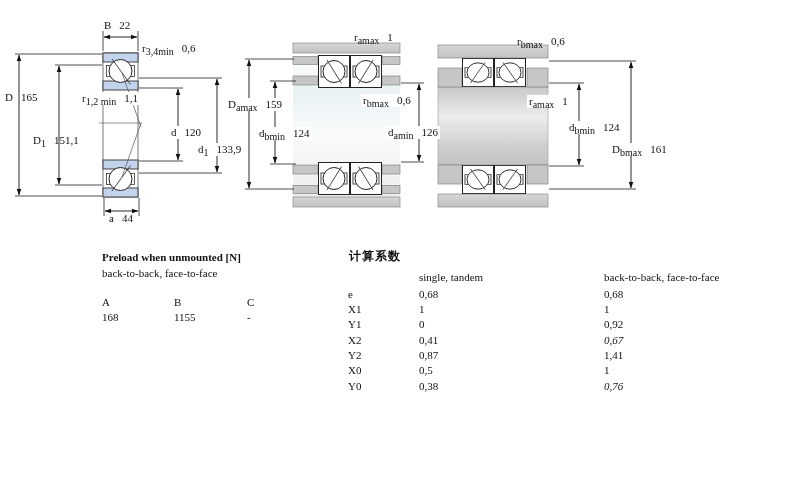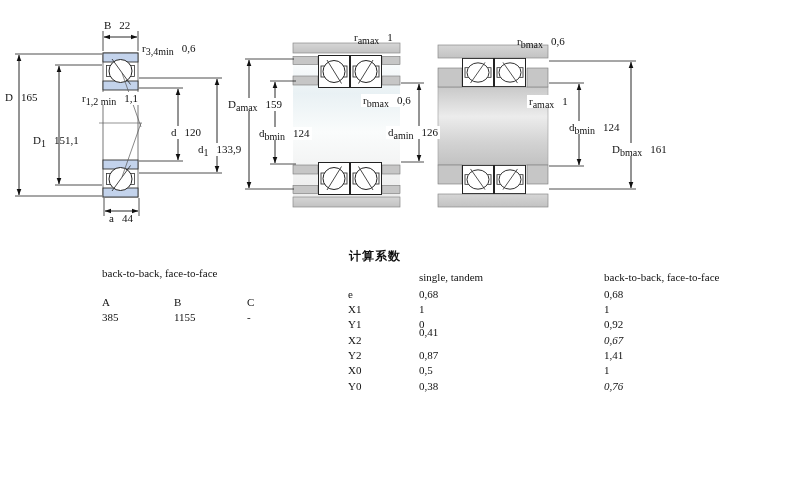--- a/index.html
+++ b/index.html
@@ -164,25 +164,26 @@
   <div class="dim onwhite" style="left:361px;top:94px;"><span>r</span><span class="sub">bmax</span><span class="val">0,6</span></div>
   <div class="dim onwhite" style="left:257px;top:127px;"><span>d</span><span class="sub">bmin</span><span class="val">124</span></div>
   <div class="dim onwhite" style="left:386px;top:126px;"><span>d</span><span class="sub">amin</span><span class="val">126</span></div>
 
   <div class="dim" style="left:517px;top:35px;"><span>r</span><span class="sub">bmax</span><span class="val">0,6</span></div>
   <div class="dim onwhite" style="left:527px;top:95px;"><span>r</span><span class="sub">amax</span><span class="val">1</span></div>
   <div class="dim onwhite" style="left:567px;top:121px;"><span>d</span><span class="sub">bmin</span><span class="val">124</span></div>
   <div class="dim onwhite" style="left:610px;top:143px;"><span>D</span><span class="sub">bmax</span><span class="val">161</span></div>
 
   <div class="tbl" style="left:102px;top:251px;width:220px;height:80px;">
+    <div class="abs bold" style="left:0;top:0;">Preload when unmounted [N]</div>
     <div class="abs" style="left:0;top:16px;">back-to-back, face-to-face</div>
     <div class="abs" style="left:0;top:45px;">A</div>
     <div class="abs" style="left:72px;top:45px;">B</div>
     <div class="abs" style="left:145px;top:45px;">C</div>
-    <div class="abs" style="left:0;top:60px;">385</div>
+    <div class="abs" style="left:0;top:60px;">168</div>
     <div class="abs" style="left:72px;top:60px;">1155</div>
     <div class="abs" style="left:145px;top:60px;">-</div>
   </div>
 
   <div class="tbl" style="left:348px;top:250px;width:420px;height:150px;">
     <div class="abs cjk" style="left:1px;top:0;">计算系数</div>
     <div class="abs" style="left:71px;top:21px;">single, tandem</div>
     <div class="abs" style="left:256px;top:21px;">back-to-back, face-to-face</div>
 
     <div class="abs" style="left:0;top:38px;"><span>e</span><span class="sub"></span></div>
@@ -191,21 +192,21 @@
 
     <div class="abs" style="left:0;top:53px;"><span>X</span><span class="sub">1</span></div>
     <div class="abs" style="left:71px;top:53px;">1</div>
     <div class="abs" style="left:256px;top:53px;">1</div>
 
     <div class="abs" style="left:0;top:68px;"><span>Y</span><span class="sub">1</span></div>
     <div class="abs" style="left:71px;top:68px;">0</div>
     <div class="abs" style="left:256px;top:68px;">0,92</div>
 
     <div class="abs" style="left:0;top:84px;"><span>X</span><span class="sub">2</span></div>
-    <div class="abs" style="left:71px;top:76px;">0,41</div>
+    <div class="abs" style="left:71px;top:84px;">0,41</div>
     <div class="abs" style="left:256px;top:84px;font-style:italic;">0,67</div>
 
     <div class="abs" style="left:0;top:99px;"><span>Y</span><span class="sub">2</span></div>
     <div class="abs" style="left:71px;top:99px;">0,87</div>
     <div class="abs" style="left:256px;top:99px;">1,41</div>
 
     <div class="abs" style="left:0;top:114px;"><span>X</span><span class="sub">0</span></div>
     <div class="abs" style="left:71px;top:114px;">0,5</div>
     <div class="abs" style="left:256px;top:114px;">1</div>
 

